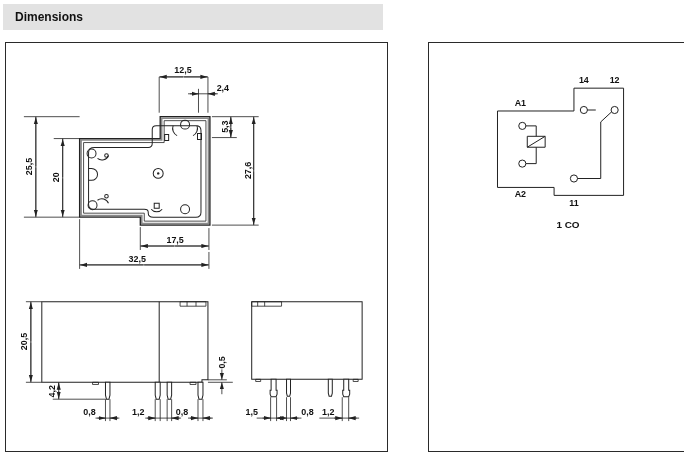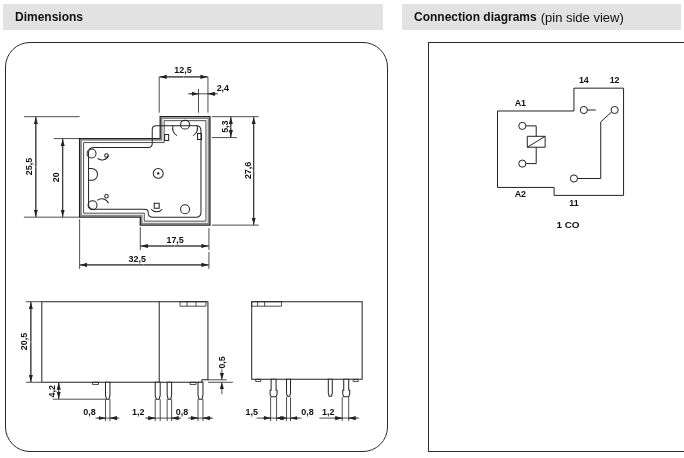--- a/index.html
+++ b/index.html
@@ -6,44 +6,40 @@
   .page{position:relative;width:684px;height:458px;background:#fff;
         font-family:"Liberation Sans",sans-serif;color:#111;overflow:hidden;}
   .header-bar{position:absolute;top:4px;height:26px;background:#e2e2e2;
               display:flex;align-items:center;padding-left:12px;box-sizing:border-box;}
   .header-bar.left{left:3px;width:380px;}
   .header-bar.right{left:402px;width:279px;}
   .hb{font-weight:bold;font-size:12px;color:#111;}
   .hn{font-weight:normal;font-size:13px;color:#111;margin-left:4px;}
   .panel{position:absolute;top:42px;height:410px;border:1.2px solid #2a2a2a;
          background:#fff;box-sizing:border-box;}
-  .panel.left{left:5px;width:383px;border-radius:25px;}
+  .panel.left{left:5px;width:383px;}
   .panel.right{left:428px;width:275px;padding-left:22px;}
   .panel svg{position:absolute;left:0;top:0;}
   svg line,svg path,svg rect,svg circle,svg polygon{vector-effect:non-scaling-stroke;}
   .ln{stroke:#222;stroke-width:1;fill:none;}
   .ln-thick{stroke:#222;stroke-width:1.3;fill:none;}
   .ln-lip{stroke:#8a8a8a;stroke-width:1.6;fill:none;}
   .ln-thin{stroke:#222;stroke-width:0.8;fill:none;}
   .pin{fill:#fff;stroke:#222;stroke-width:1;}
   .dim{font:bold 9px "Liberation Sans",sans-serif;fill:#111;}
   .term{font:bold 9px "Liberation Sans",sans-serif;fill:#111;}
   .cap{font:bold 10px "Liberation Sans",sans-serif;fill:#111;}
 </style>
 </head>
 <body>
 
 <div class="page">
 
   <div class="header-bar left">
     <span class="hb">Dimensions</span>
-  </div>
-  <div class="header-bar right">
-    <span class="hb">Connection diagrams</span>
-    <span class="hn">(pin side view)</span>
   </div>
 
   <div class="panel left">
     <svg width="381" height="408" viewBox="0 0 383 410">
       <defs>
         <marker id="arw" markerUnits="userSpaceOnUse" markerWidth="7" markerHeight="5" refX="7" refY="2.5" orient="auto">
           <path d="M0,0.4 L7,2.5 L0,4.6 Z" fill="#222"></path>
         </marker>
       </defs>
 

